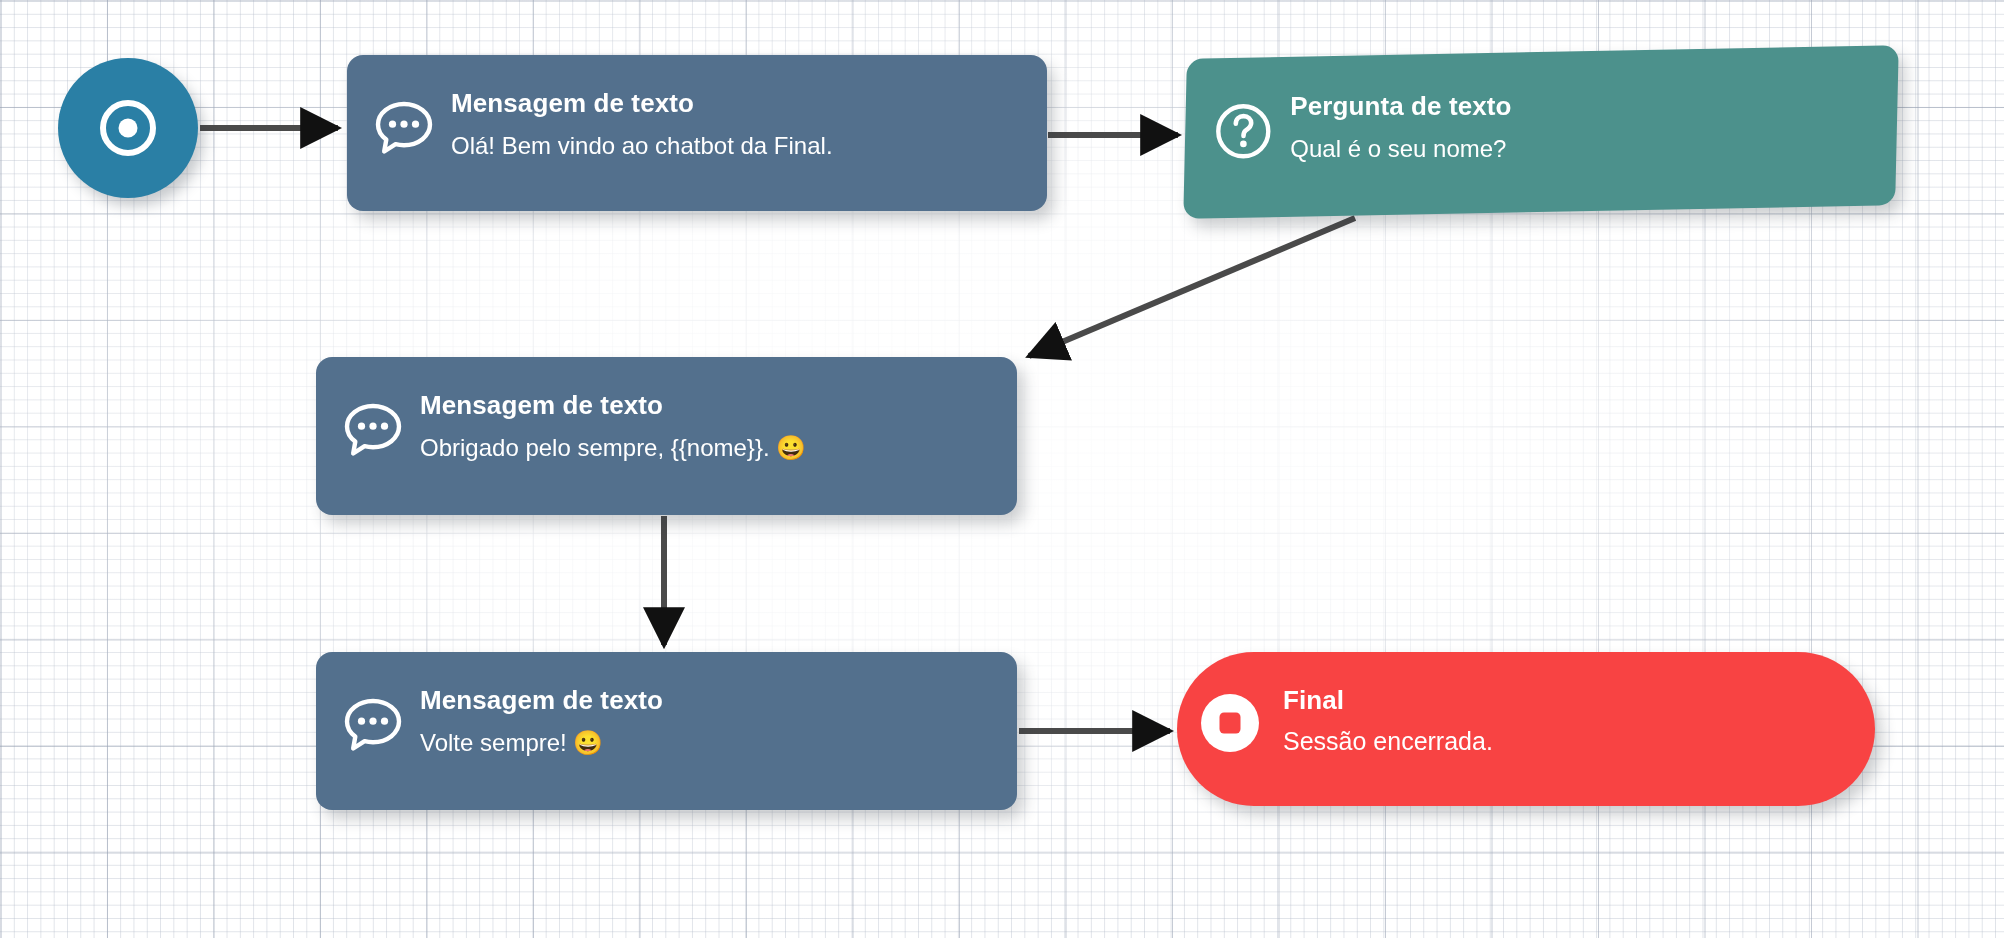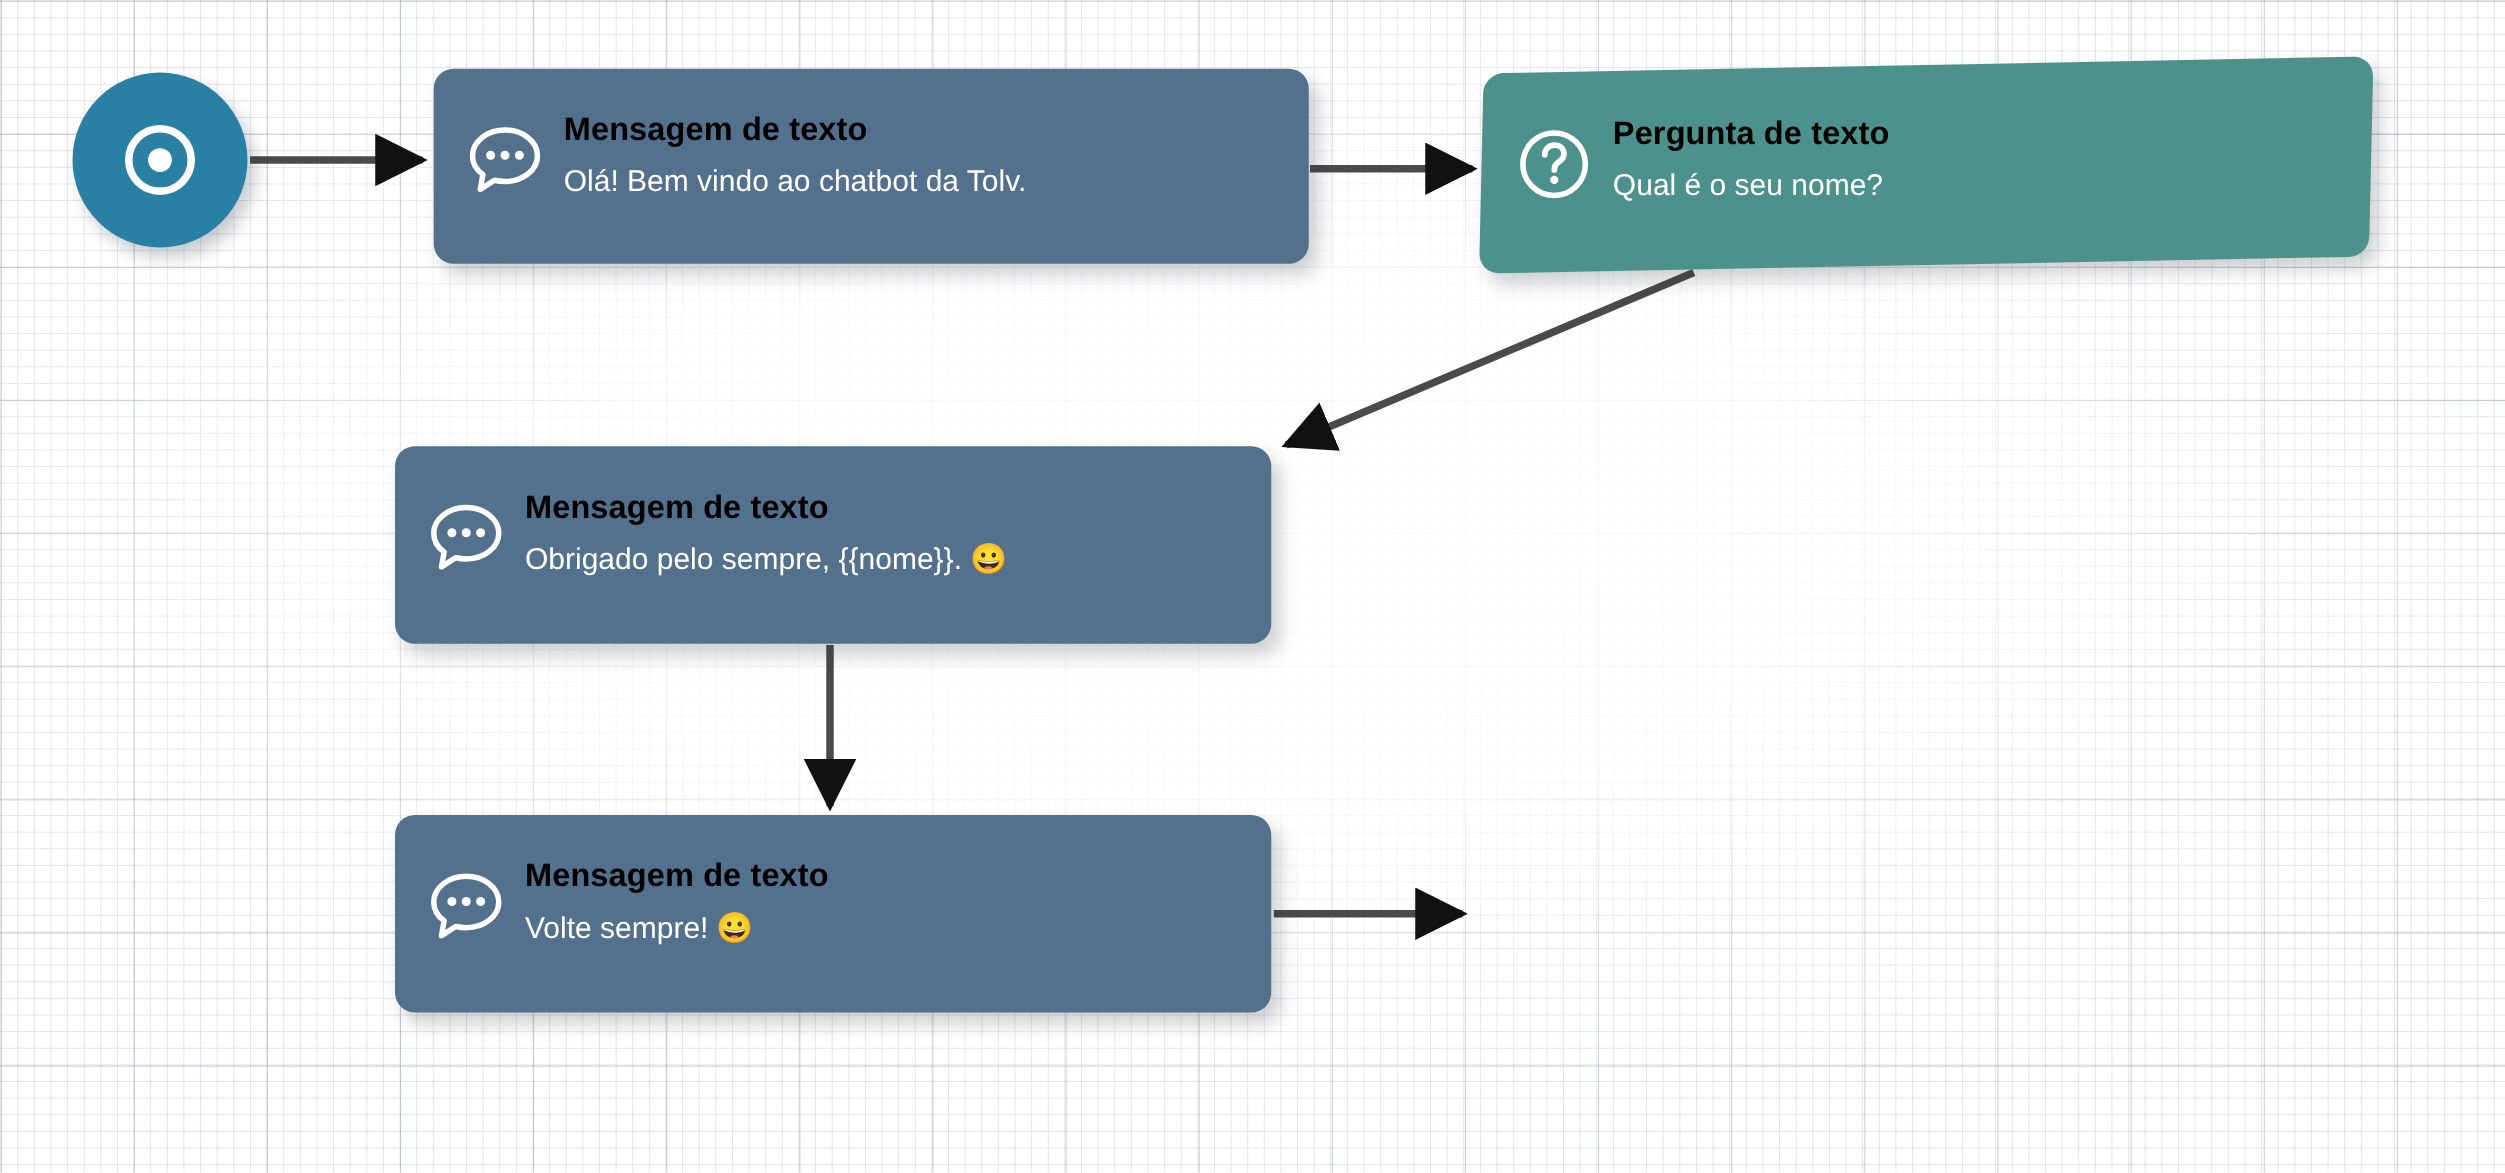--- a/index.html
+++ b/index.html
@@ -83,21 +83,21 @@
     display: flex;
     align-items: center;
     justify-content: center;
     margin-top: 16px;
   }
   .card .body {
     margin-left: 16px;
     padding-top: 6px;
   }
   .card .title {
-    color: #000000;
+    color: #ffffff;
     font-size: 26px;
     font-weight: bold;
     line-height: 1.25;
     letter-spacing: 0.1px;
     white-space: nowrap;
   }
   .card .desc {
     color: #ffffff;
     font-size: 24px;
     font-weight: normal;
@@ -193,21 +193,21 @@
       <svg width="58" height="56" viewBox="0 0 58 56" xmlns="http://www.w3.org/2000/svg">
         <path d="M29 4 C14.6 4 3 13.2 3 24.6 C3 30.6 6.2 36 11.3 39.6 L9.2 51.5 L20.6 44.2
                  C23.3 44.9 26.1 45.2 29 45.2 C43.4 45.2 55 36 55 24.6 C55 13.2 43.4 4 29 4 Z" fill="none" stroke="#ffffff" stroke-width="4.4" stroke-linejoin="round"></path>
         <circle cx="17.5" cy="24.2" r="3.6" fill="#ffffff"></circle>
         <circle cx="29" cy="24.2" r="3.6" fill="#ffffff"></circle>
         <circle cx="40.5" cy="24.2" r="3.6" fill="#ffffff"></circle>
       </svg>
     </span>
     <div class="body">
       <div class="title">Mensagem de texto</div>
-      <div class="desc">Olá! Bem vindo ao chatbot da Tolv.</div>
+      <div class="desc">Olá! Bem vindo ao chatbot da Final.</div>
     </div>
   </div>
 
   <div class="node card" id="node-question" style="background:#4C918C;">
     <div class="inner-unskew">
       <span class="icon-wrap">
         <svg width="58" height="58" viewBox="0 0 58 58" xmlns="http://www.w3.org/2000/svg">
           <circle cx="29" cy="29" r="25" fill="none" stroke="#ffffff" stroke-width="4.4"></circle>
           <path d="M21.5 21.5 C21.5 16.8 25.0 13.8 29.3 13.8 C33.8 13.8 36.9 16.7 36.9 20.8
                    C36.9 24.9 33.6 26.6 31.3 28.3 C29.6 29.6 29.2 31.0 29.2 33.6" fill="none" stroke="#ffffff" stroke-width="4.6" stroke-linecap="round"></path>
@@ -246,14 +246,26 @@
         <circle cx="29" cy="24.2" r="3.6" fill="#ffffff"></circle>
         <circle cx="40.5" cy="24.2" r="3.6" fill="#ffffff"></circle>
       </svg>
     </span>
     <div class="body">
       <div class="title">Mensagem de texto</div>
       <div class="desc">Volte sempre! 😀</div>
     </div>
   </div>
 
+  <div class="node card" id="node-final" style="background:#F84343;">
+    <span class="icon-wrap">
+      <svg width="60" height="60" viewBox="0 0 60 60" xmlns="http://www.w3.org/2000/svg">
+        <circle cx="30" cy="30" r="29" fill="#ffffff"></circle>
+        <rect x="19.5" y="19.5" width="21" height="21" rx="4.5" fill="#F84343"></rect>
+      </svg>
+    </span>
+    <div class="body">
+      <div class="title">Final</div>
+      <div class="desc">Sessão encerrada.</div>
+    </div>
+  </div>
 
 </div>
 
 </body></html>

